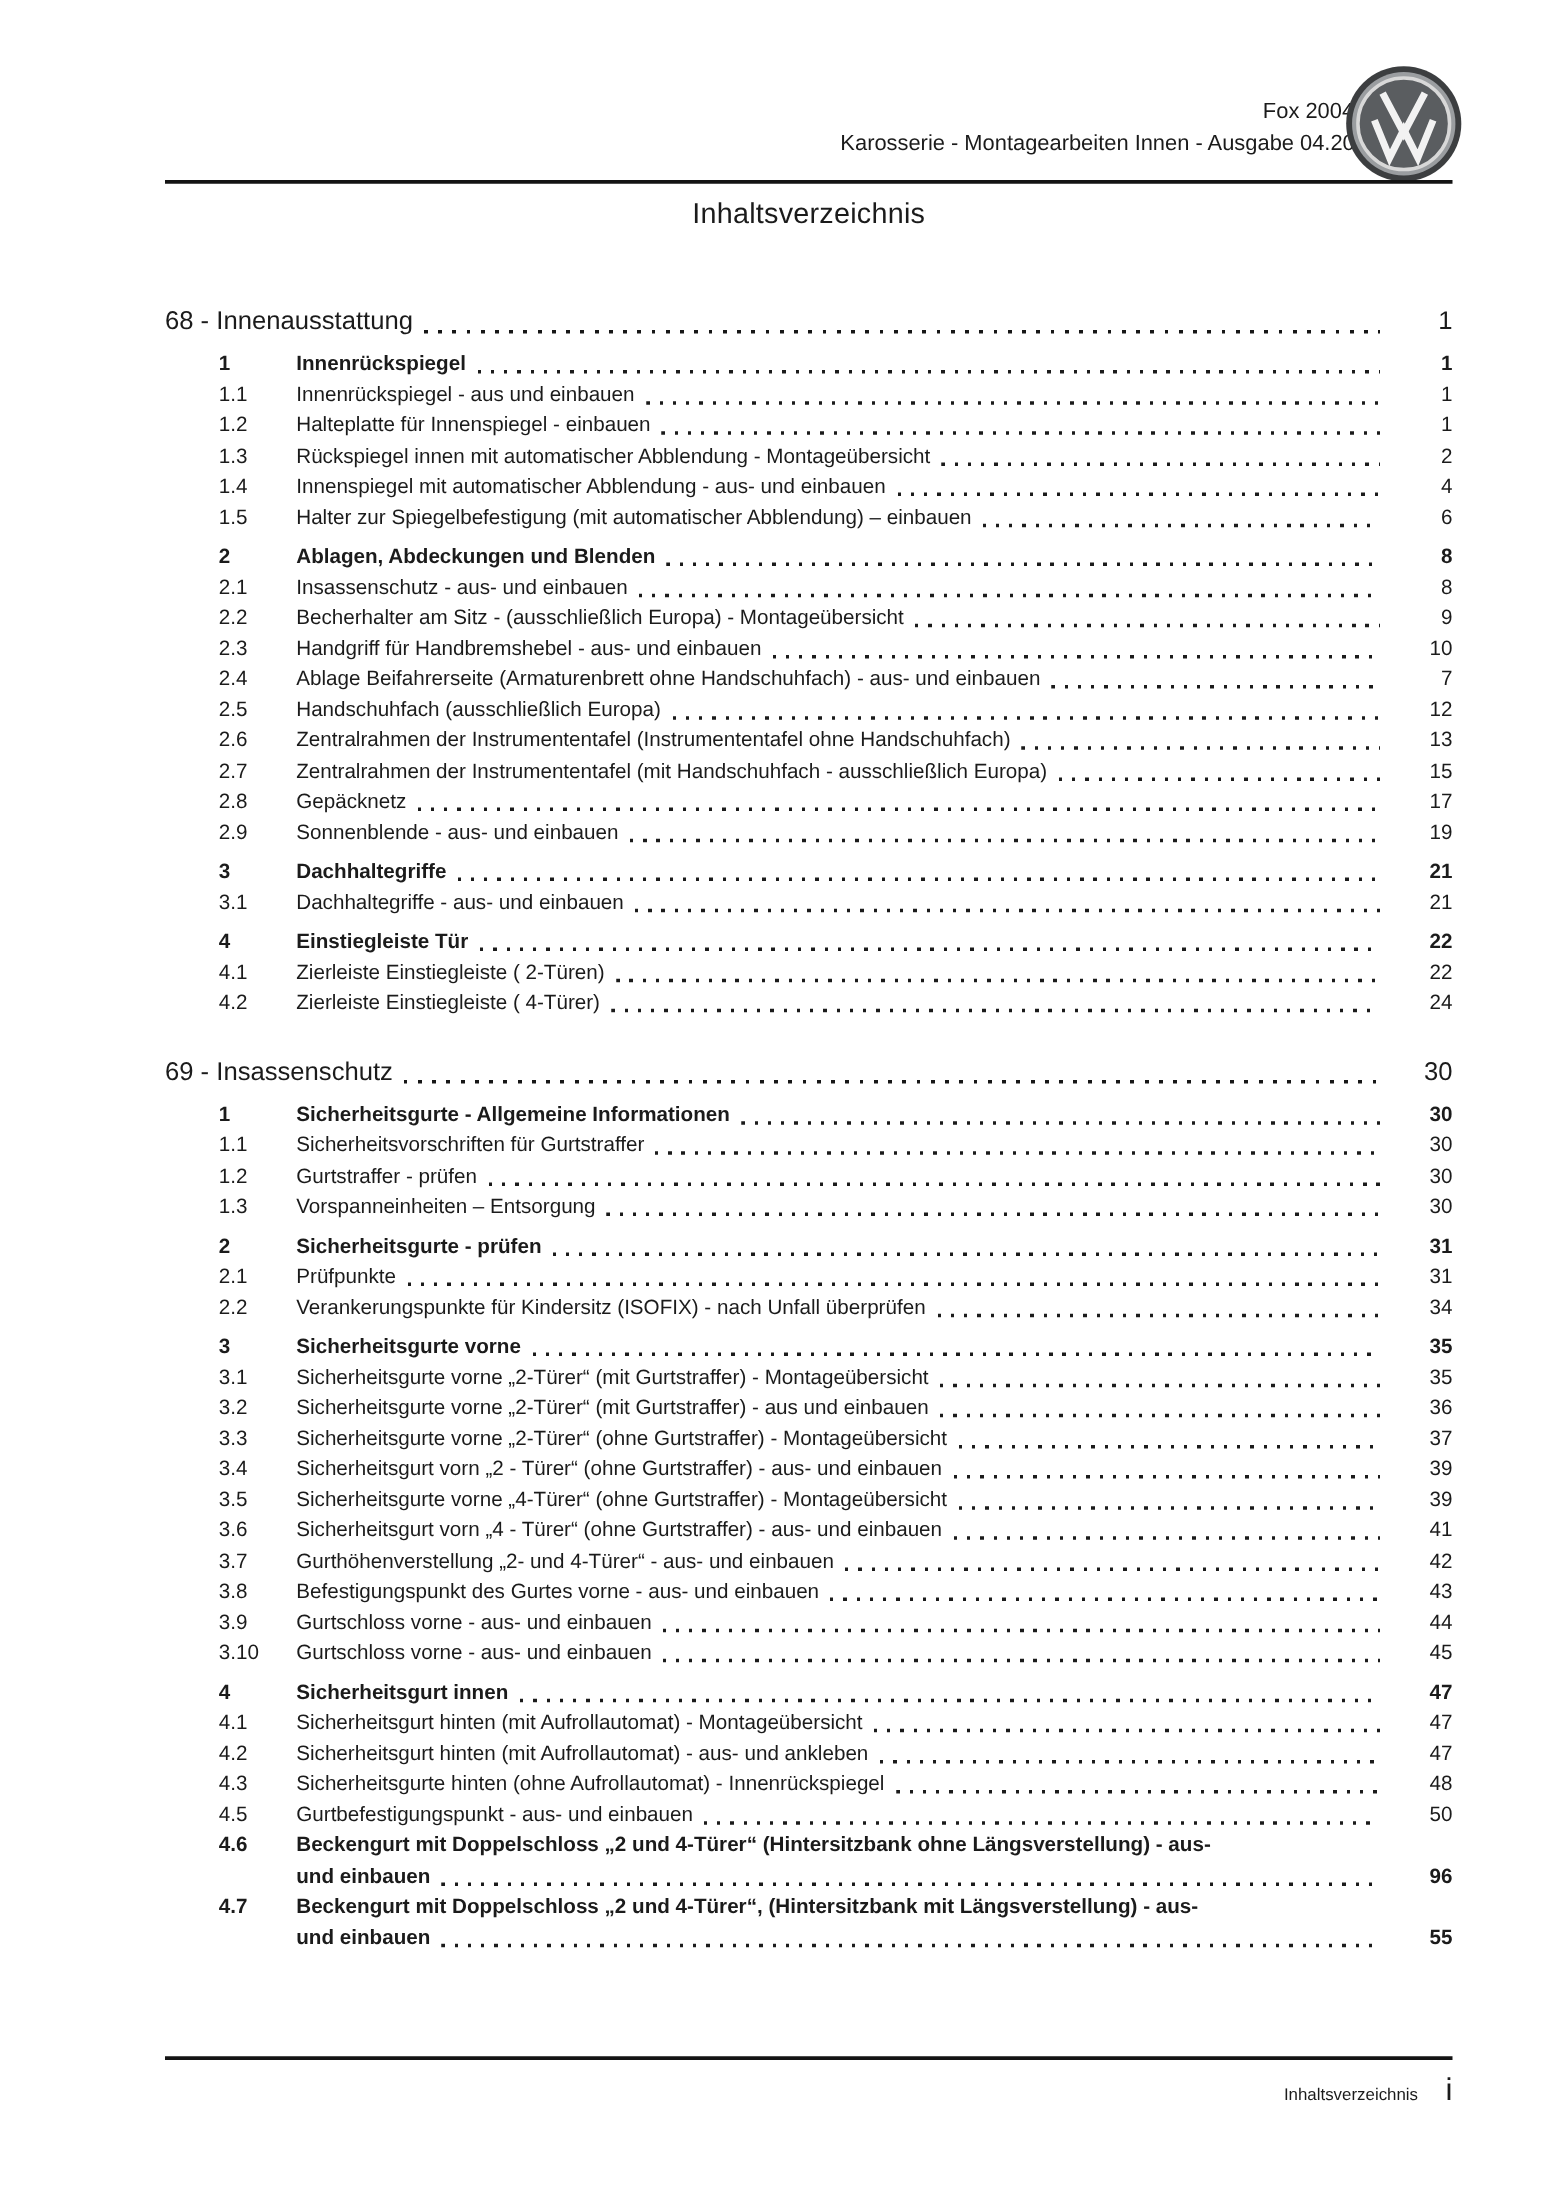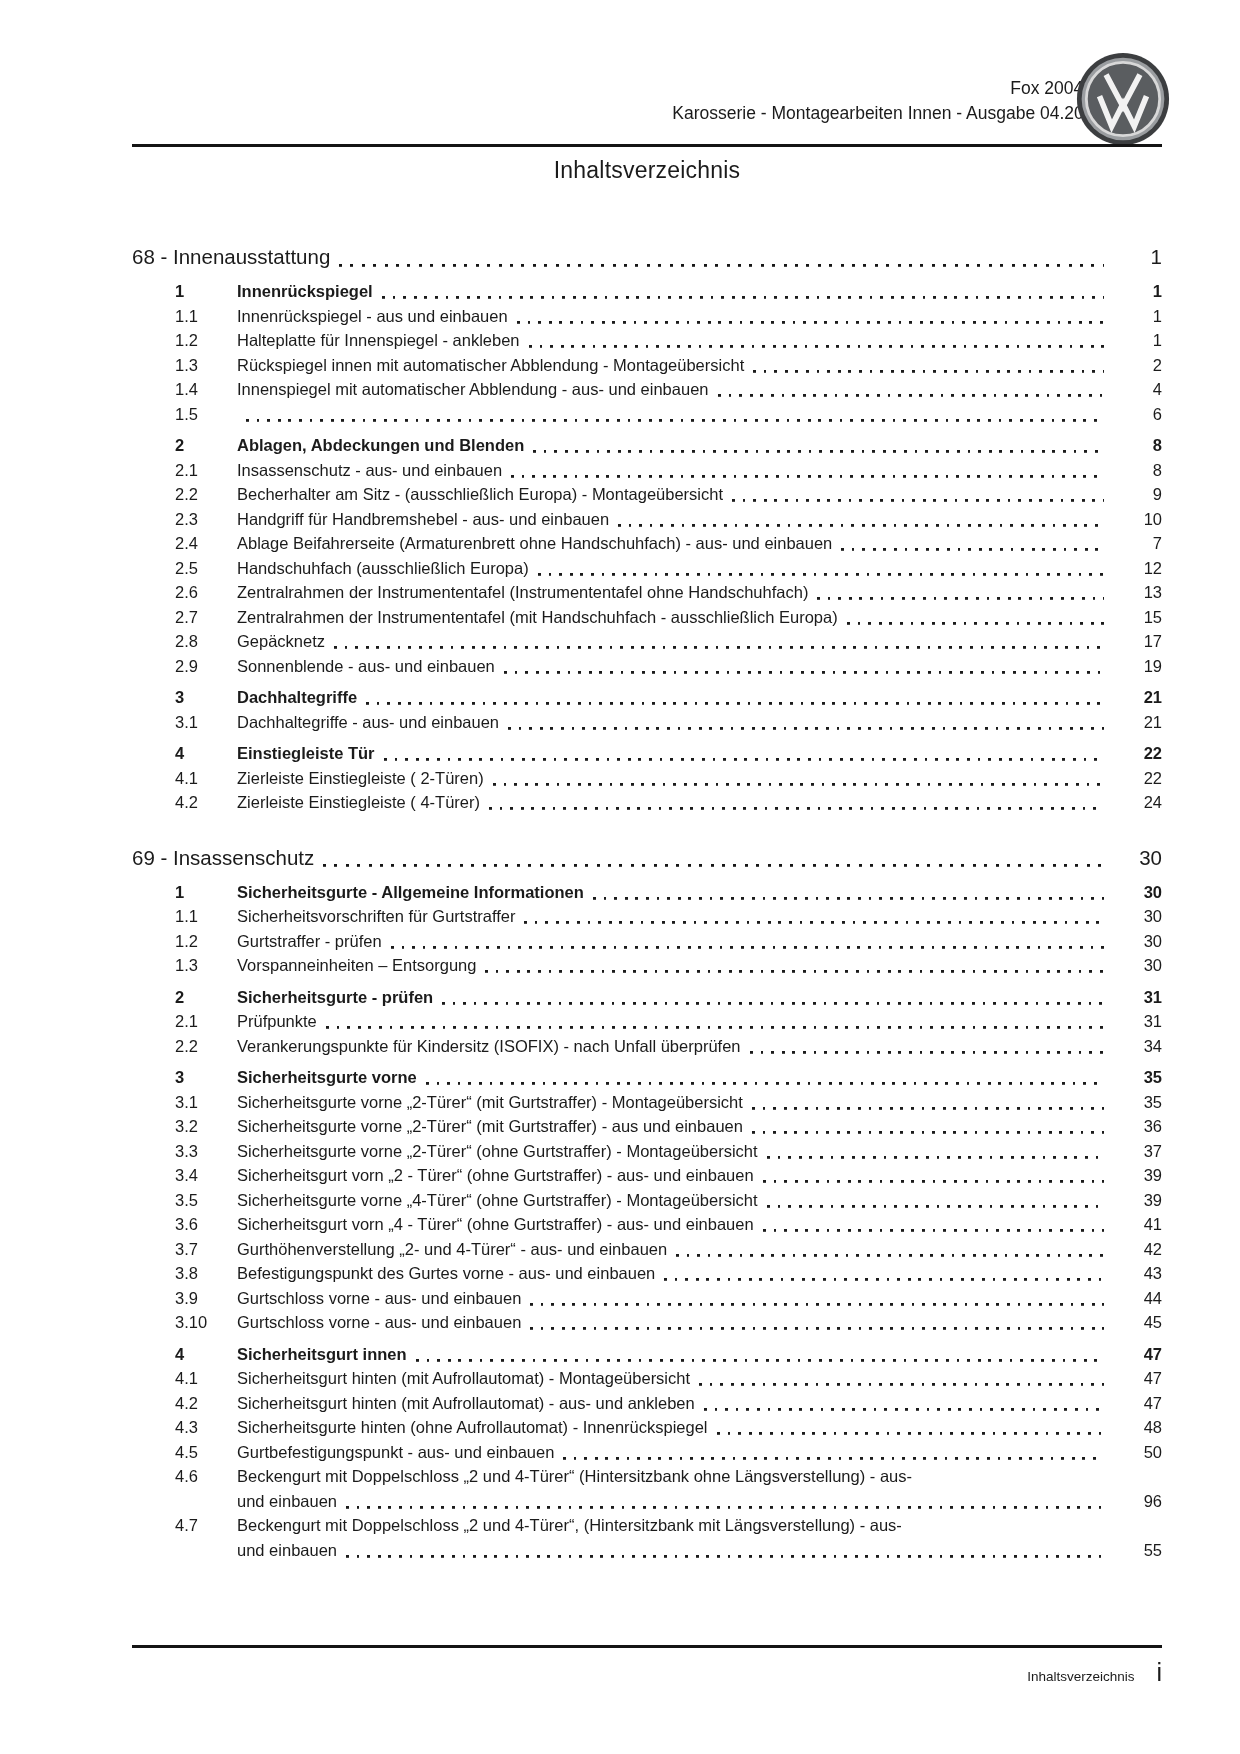--- a/index.html
+++ b/index.html
@@ -35,21 +35,21 @@
   .doc-title{
     margin:0; padding-top:157px;
     text-align:center;
     font-size:23px; font-weight:400; line-height:26px;
     letter-spacing:0.2px;
   }
   
   .toc{margin-top:59px;}
   .row{display:flex; align-items:flex-start; line-height:24.5px; font-size:16.5px;}
   .entry-row{padding-left:43px;}
-  .entry-block{margin:0;}
+  .entry-block{margin:0;font-weight:bold;}
   .section{font-weight:bold; margin-top:7px;}
   .section .num,.section .title,.section .page{font-weight:bold;}
   .num{flex:0 0 62px;}
   .title{white-space:nowrap;}
   .title.wrap{flex:1 1 auto; white-space:normal;}
   .leader{
     flex:1 1 20px;
     align-self:flex-end;
     height:2.8px;
     margin:0 10px 4.5px 9px;
@@ -117,38 +117,39 @@
           <span class="page-num">1</span>
         </div>
         <div class="row entry-row">
           <span class="num">1.1</span>
           <span class="title">Innenrückspiegel - aus und einbauen</span>
           <span class="leader"></span>
           <span class="page-num">1</span>
         </div>
         <div class="row entry-row">
           <span class="num">1.2</span>
-          <span class="title">Halteplatte für Innenspiegel - ankleben</span>
+          <span class="title">Halteplatte für Innenspiegel - einbauen</span>
           <span class="leader"></span>
           <span class="page-num">1</span>
         </div>
         <div class="row entry-row">
           <span class="num">1.3</span>
           <span class="title">Rückspiegel innen mit automatischer Abblendung - Montageübersicht</span>
           <span class="leader"></span>
           <span class="page-num">2</span>
         </div>
         <div class="row entry-row">
           <span class="num">1.4</span>
           <span class="title">Innenspiegel mit automatischer Abblendung - aus- und einbauen</span>
           <span class="leader"></span>
           <span class="page-num">4</span>
         </div>
         <div class="row entry-row">
           <span class="num">1.5</span>
+          <span class="title">Halter zur Spiegelbefestigung (mit automatischer Abblendung) – einbauen</span>
           <span class="leader"></span>
           <span class="page-num">6</span>
         </div>
         <div class="row entry-row section">
           <span class="num">2</span>
           <span class="title">Ablagen, Abdeckungen und Blenden</span>
           <span class="leader"></span>
           <span class="page-num">8</span>
         </div>
         <div class="row entry-row">

